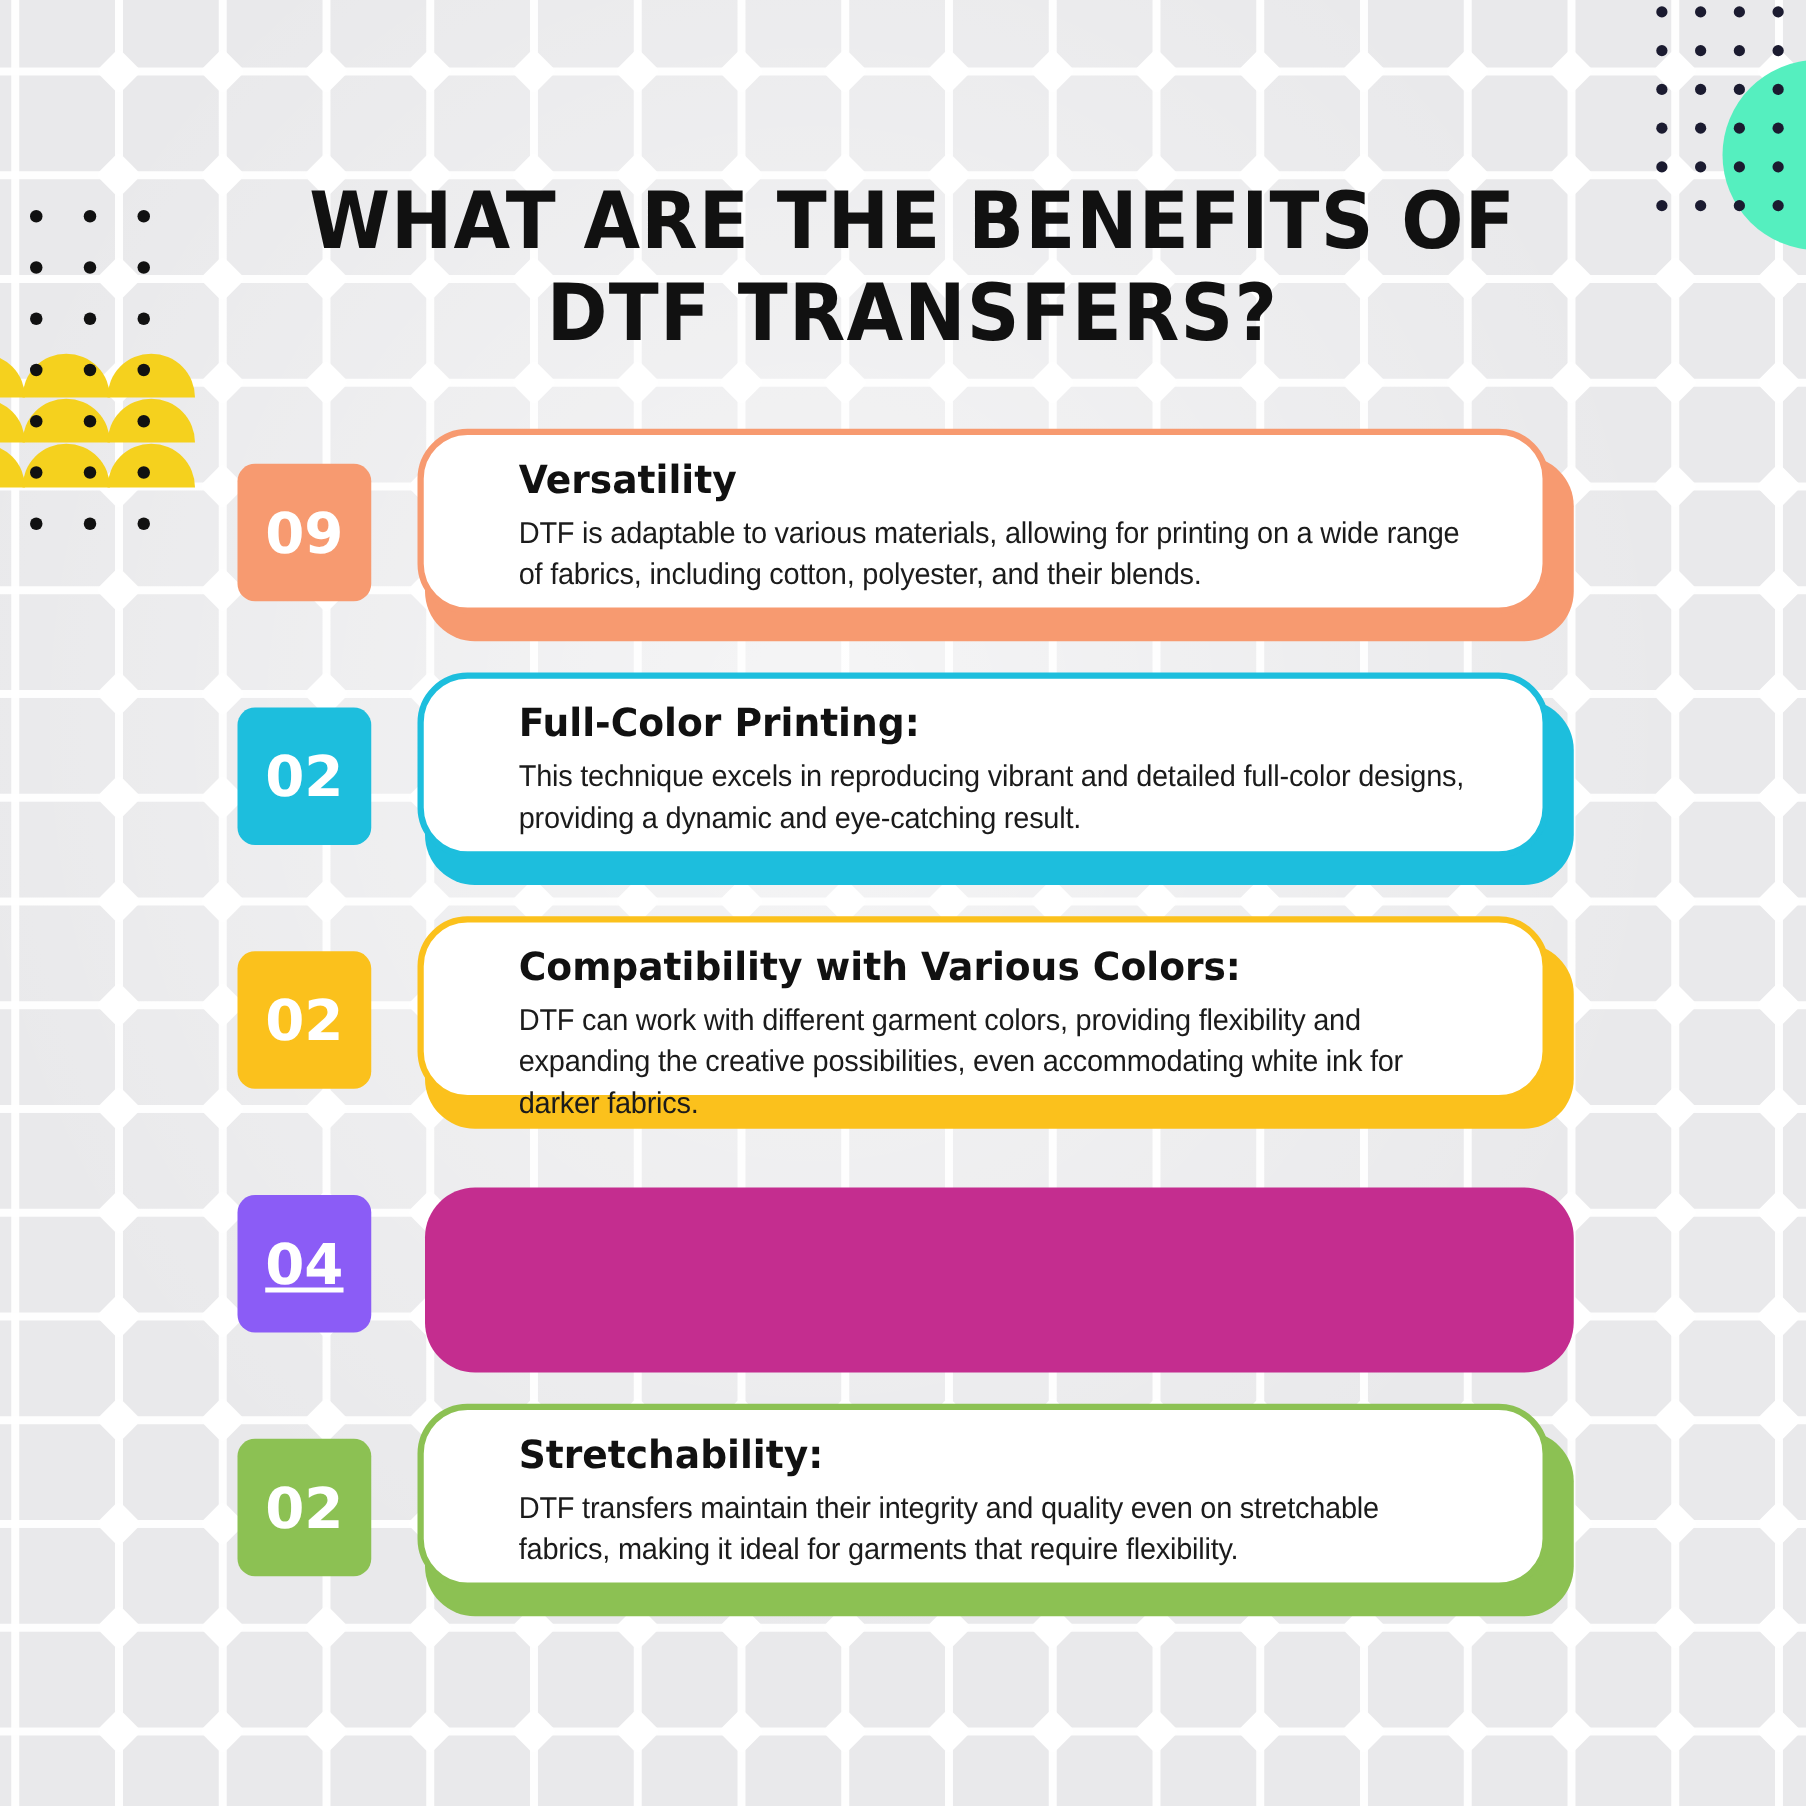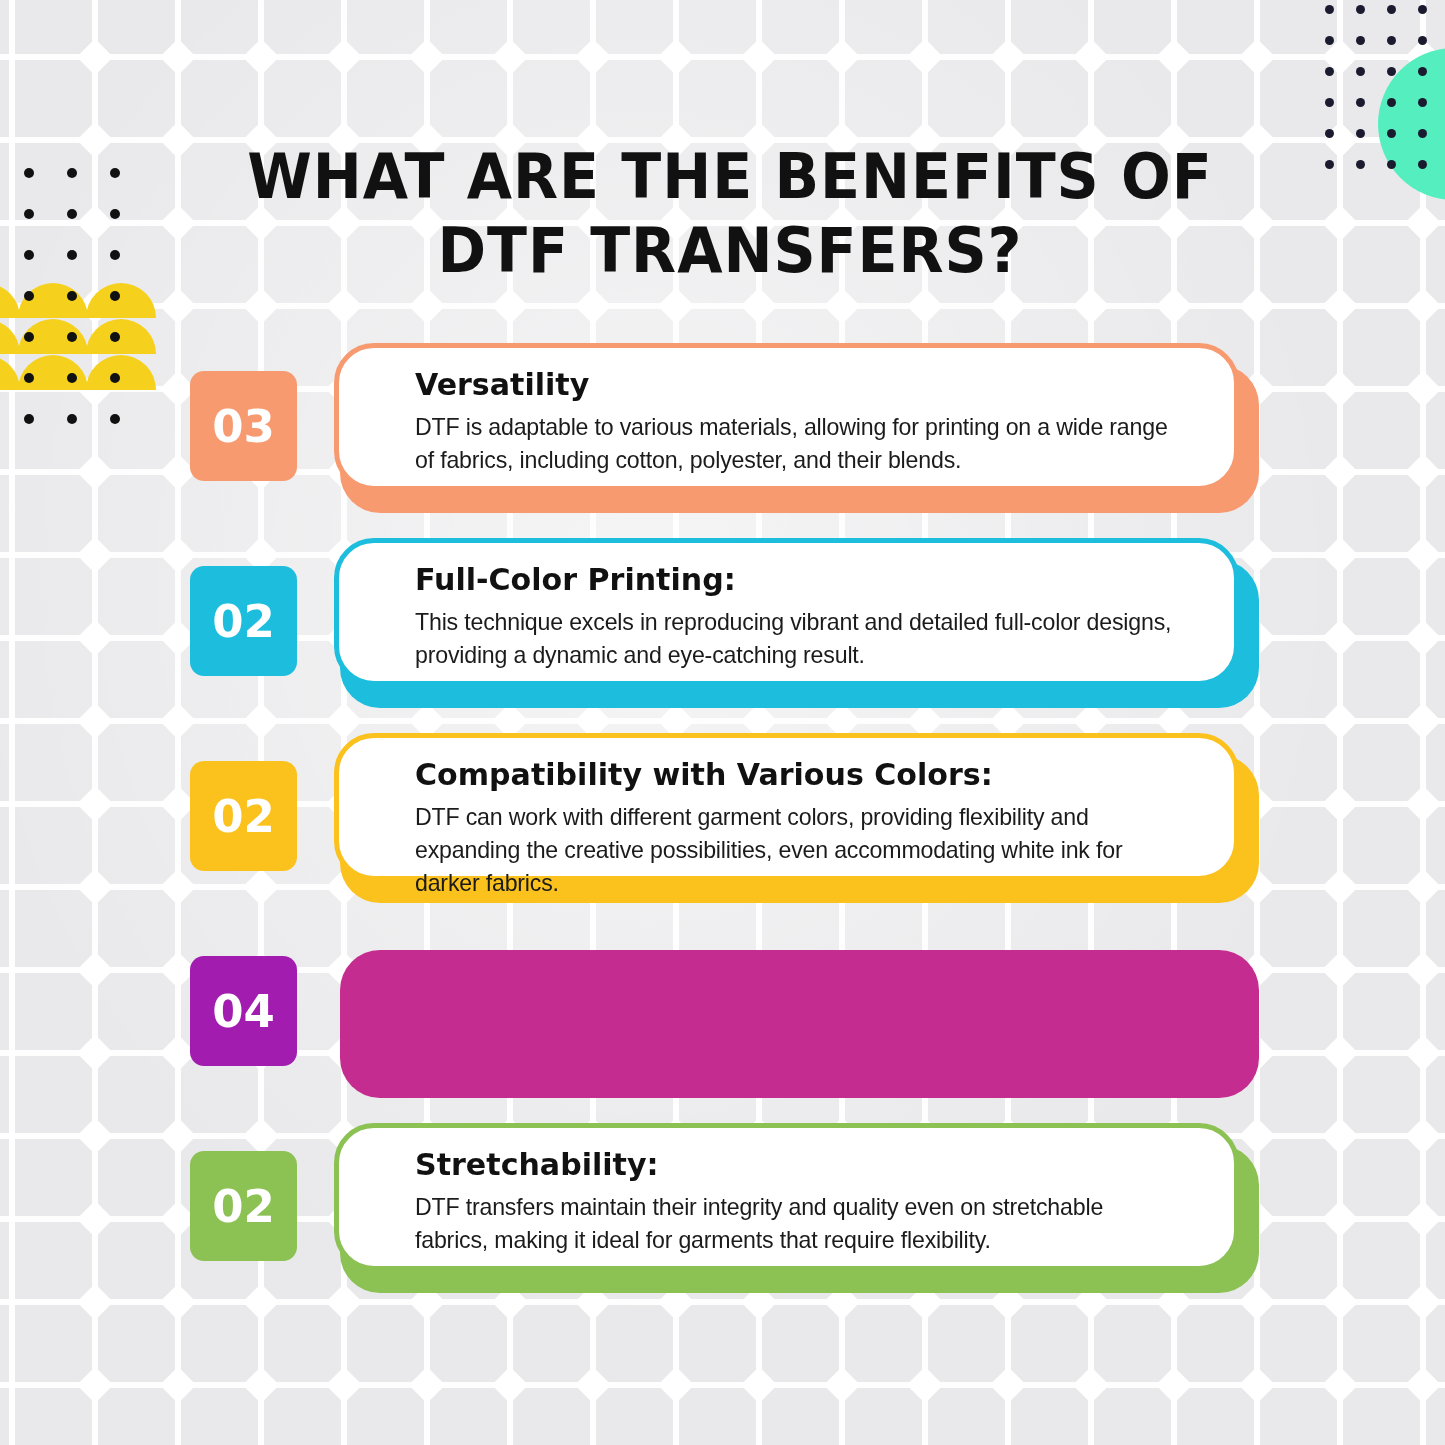--- a/index.html
+++ b/index.html
@@ -475,21 +475,21 @@
     <div class="dot" style="width: 9px; height: 9px; background: rgb(27, 27, 48); left: 1325px; top: 160px;"></div>
     <div class="dot" style="width: 9px; height: 9px; background: rgb(27, 27, 48); left: 1356px; top: 160px;"></div>
     <div class="dot" style="width: 9px; height: 9px; background: rgb(27, 27, 48); left: 1387px; top: 160px;"></div>
     <div class="dot" style="width: 9px; height: 9px; background: rgb(27, 27, 48); left: 1418px; top: 160px;"></div>
   </div>
 
 <div id="title">WHAT ARE THE BENEFITS OF DTF TRANSFERS?</div>
 
 <div id="list">
     <div class="row">
-      <div class="badge" style="background: rgb(247, 154, 112);">03</div>
+      <div class="badge" style="background: rgb(247, 154, 112);">09</div>
       <div class="card-wrap">
         <div class="card-shadow" style="background: rgb(247, 154, 112);"></div>
         <div class="card" style="border-color: rgb(247, 154, 112);">
           <div class="card-title">Versatility</div>
           <div class="card-body">DTF is adaptable to various materials, allowing for printing on a wide range of fabrics, including cotton, polyester, and their blends.</div>
         </div>
       </div>
     </div>
     <div class="row">
       <div class="badge" style="background: rgb(29, 190, 221);">02</div>
@@ -505,21 +505,21 @@
       <div class="badge" style="background: rgb(251, 193, 28);">02</div>
       <div class="card-wrap">
         <div class="card-shadow" style="background: rgb(251, 193, 28);"></div>
         <div class="card" style="border-color: rgb(251, 193, 28);">
           <div class="card-title">Compatibility with Various Colors:</div>
           <div class="card-body">DTF can work with different garment colors, providing flexibility and expanding the creative possibilities, even accommodating white ink for darker fabrics.</div>
         </div>
       </div>
     </div>
     <div class="row">
-      <div class="badge" style="background: #a21caf;">04</div>
+      <div class="badge" style="background: #8b5cf6; text-decoration: underline;">04</div>
       <div class="card-wrap">
         <div class="card-shadow" style="background: rgb(196, 45, 143);"></div>
       </div>
     </div>
     <div class="row">
       <div class="badge" style="background: rgb(140, 193, 83);">02</div>
       <div class="card-wrap">
         <div class="card-shadow" style="background: rgb(140, 193, 83);"></div>
         <div class="card" style="border-color: rgb(140, 193, 83);">
           <div class="card-title">Stretchability:</div>

